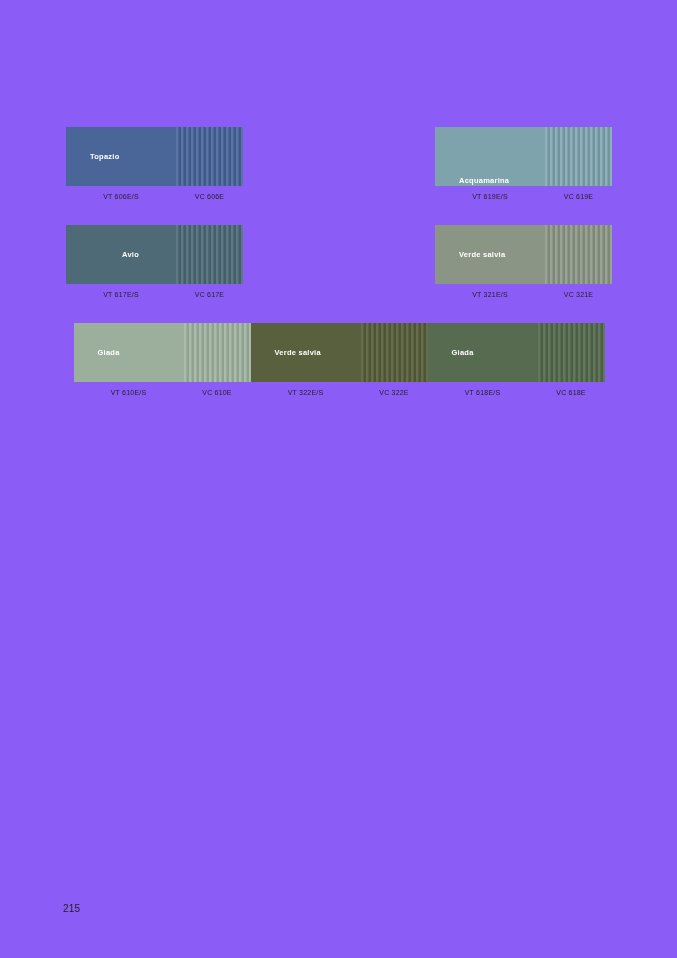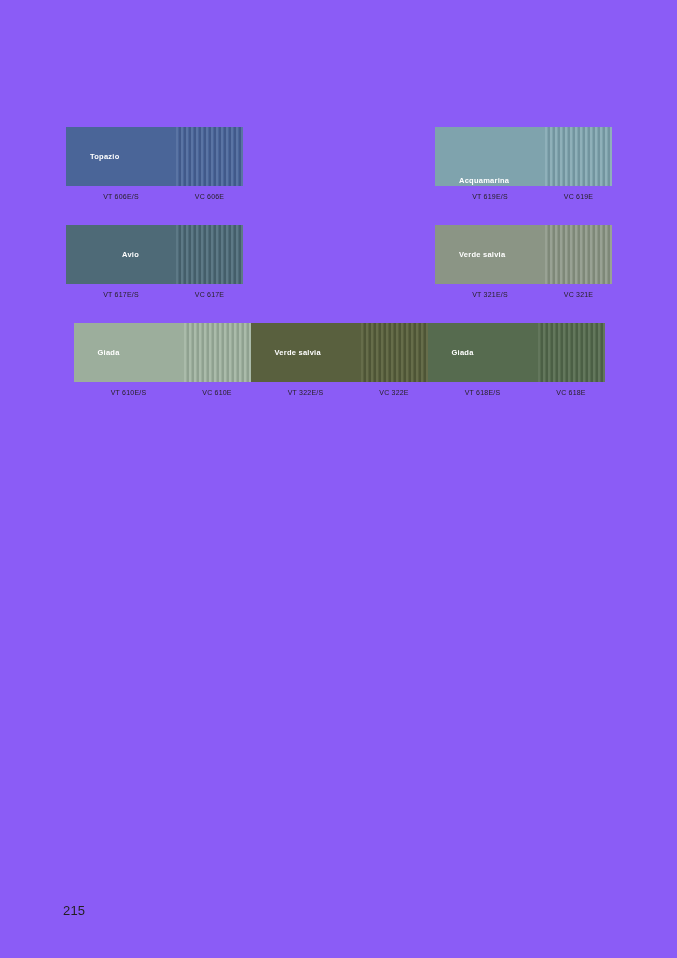--- a/index.html
+++ b/index.html
@@ -97,21 +97,21 @@
     font-size: 7px;
     color: #231f20;
     letter-spacing: 0.2px;
     white-space: nowrap;
   }
 
   #page-number {
     position: absolute;
     left: 63px;
     top: 903px;
-    font-size: 13px;
+    font-size: 10px;
     color: #231f20;
     letter-spacing: 0.2px;
   }
 </style>
 </head>
 <body>
 
 <div id="page" style="background: #8b5cf6;">
 
   <div id="swatch-grid">

